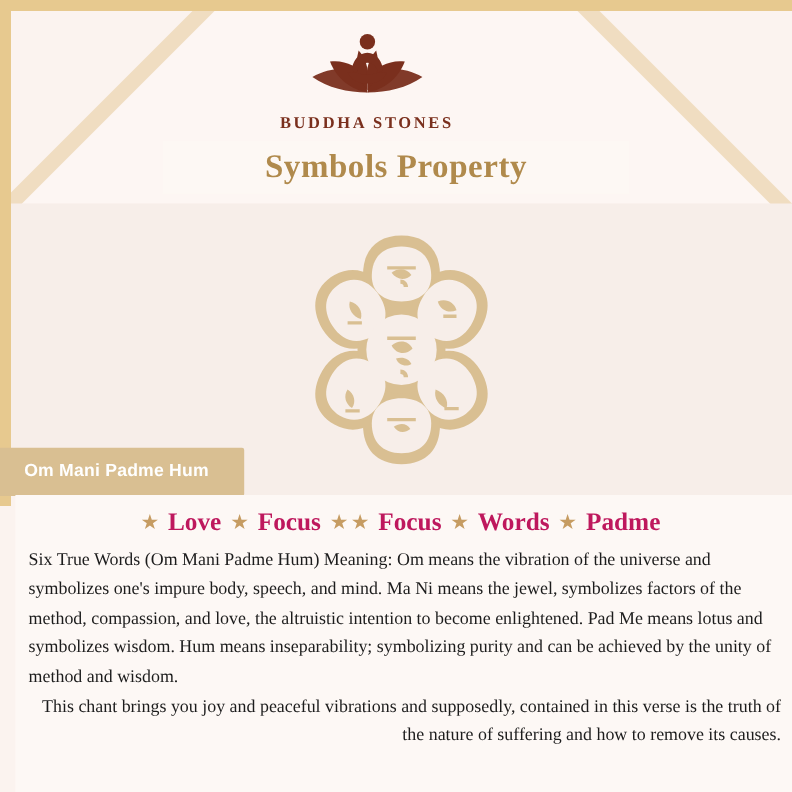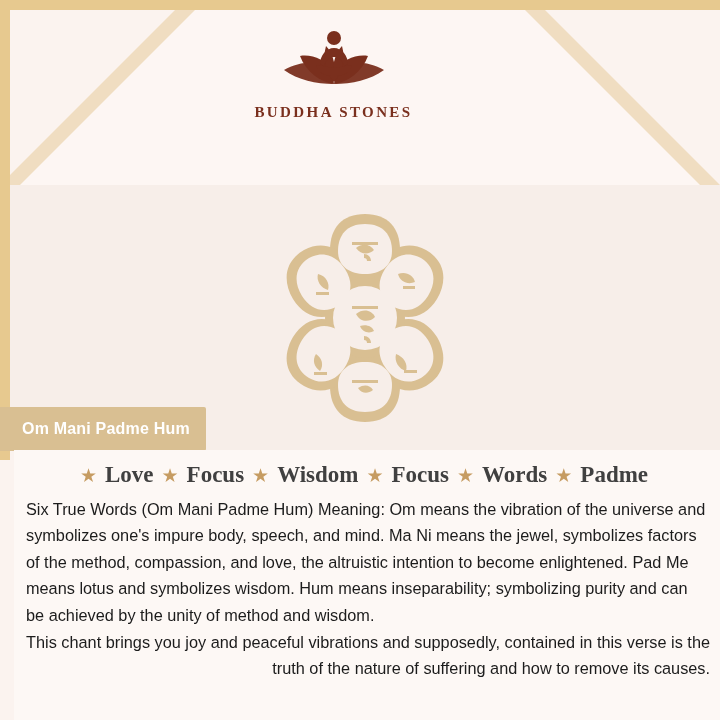--- a/index.html
+++ b/index.html
@@ -116,21 +116,21 @@
     display: flex;
     align-items: center;
     justify-content: center;
   }
 
   
   .tag {
     position: absolute;
     left: 0; top: 407px;
     height: 44px;
-    padding: 0 16px 0 22px;
+    padding: 0 32px 0 22px;
     background: #d9bf92;
     color: #ffffff;
     font-size: 16px;
     font-weight: 700;
     display: flex;
     align-items: center;
     letter-spacing: 0.2px;
     border-top-right-radius: 2px;
     border-bottom-right-radius: 2px;
   }
@@ -146,30 +146,31 @@
     display: flex;
     align-items: center;
     justify-content: center;
     gap: 2px;
     padding: 12px 0 6px 0;
   }
   .kw {
     font-family: "Liberation Serif", serif;
     font-size: 23px;
     font-weight: 700;
-    color: #404040;
+    color: #be185d;
     padding: 0 6px;
   }
   .star {
     color: #c69c62;
     font-size: 19px;
     line-height: 1;
   }
   .paragraphs {
     padding: 2px 10px 0 12px;
+    font-family: Liberation Serif, serif;
   }
   .paragraphs p {
     margin: 0;
     font-size: 16.3px;
     line-height: 1.62;
     color: #1c1c1c;
     text-align: left;
   }
   .paragraphs p + p { margin-top: 1px; text-align: right; }
 </style>
@@ -200,20 +201,23 @@
         <path d="M80 60 C88 52 92 38 88 24 C82 30 78 42 80 50 Z"></path>
 
         <circle cx="80" cy="16" r="7"></circle>
         <path d="M80 26 C88 26 94 34 94 42 L90 44 C88 38 85 35 80 35 C75 35 72 38 70 44 L66 42 C66 34 72 26 80 26 Z"></path>
         <path d="M62 44 C68 42 74 46 80 46 C86 46 92 42 98 44 C94 52 88 54 80 54 C72 54 66 52 62 44 Z"></path>
       </g>
     </svg>
     <div class="logo-text">BUDDHA STONES</div>
   </div>
 
+  <div class="title-plate">
+    <div class="title">Symbols Property</div>
+  </div>
 
   <div class="mandala-area">
     <svg width="250" height="240" viewBox="0 0 250 240">
       <g fill="#d9bf92">
 
         <g>
 
           <path d="M125 16 C148 16 160 30 160 52 C160 72 146 84 125 84 C104 84 90 72 90 52 C90 30 102 16 125 16 Z"></path>
 
           <path d="M186 52 C205 63 208 82 197 101 C186 119 168 124 150 114 C132 103 129 84 140 66 C150 49 168 42 186 52 Z"></path>
@@ -266,21 +270,20 @@
     <span>Om Mani Padme Hum</span>
   </div>
 
   <div class="body-panel">
     <div class="keywords">
       <span class="star">★</span>
       <span class="kw">Love</span>
       <span class="star">★</span>
       <span class="kw">Focus</span>
       <span class="star">★</span>
-      <span class="kw">Wisdom</span>
       <span class="star">★</span>
       <span class="kw">Focus</span>
       <span class="star">★</span>
       <span class="kw">Words</span>
       <span class="star">★</span>
       <span class="kw">Padme</span>
     </div>
     <div class="paragraphs">
       <p>Six True Words (Om Mani Padme Hum) Meaning: Om means the vibration of the universe and symbolizes one's impure body, speech, and mind. Ma Ni means the jewel, symbolizes factors of the method, compassion, and love, the altruistic intention to become enlightened. Pad Me means lotus and symbolizes wisdom. Hum means inseparability; symbolizing purity and can be achieved by the unity of method and wisdom.</p>
       <p>This chant brings you joy and peaceful vibrations and supposedly, contained in this verse is the truth of the nature of suffering and how to remove its causes.</p>

